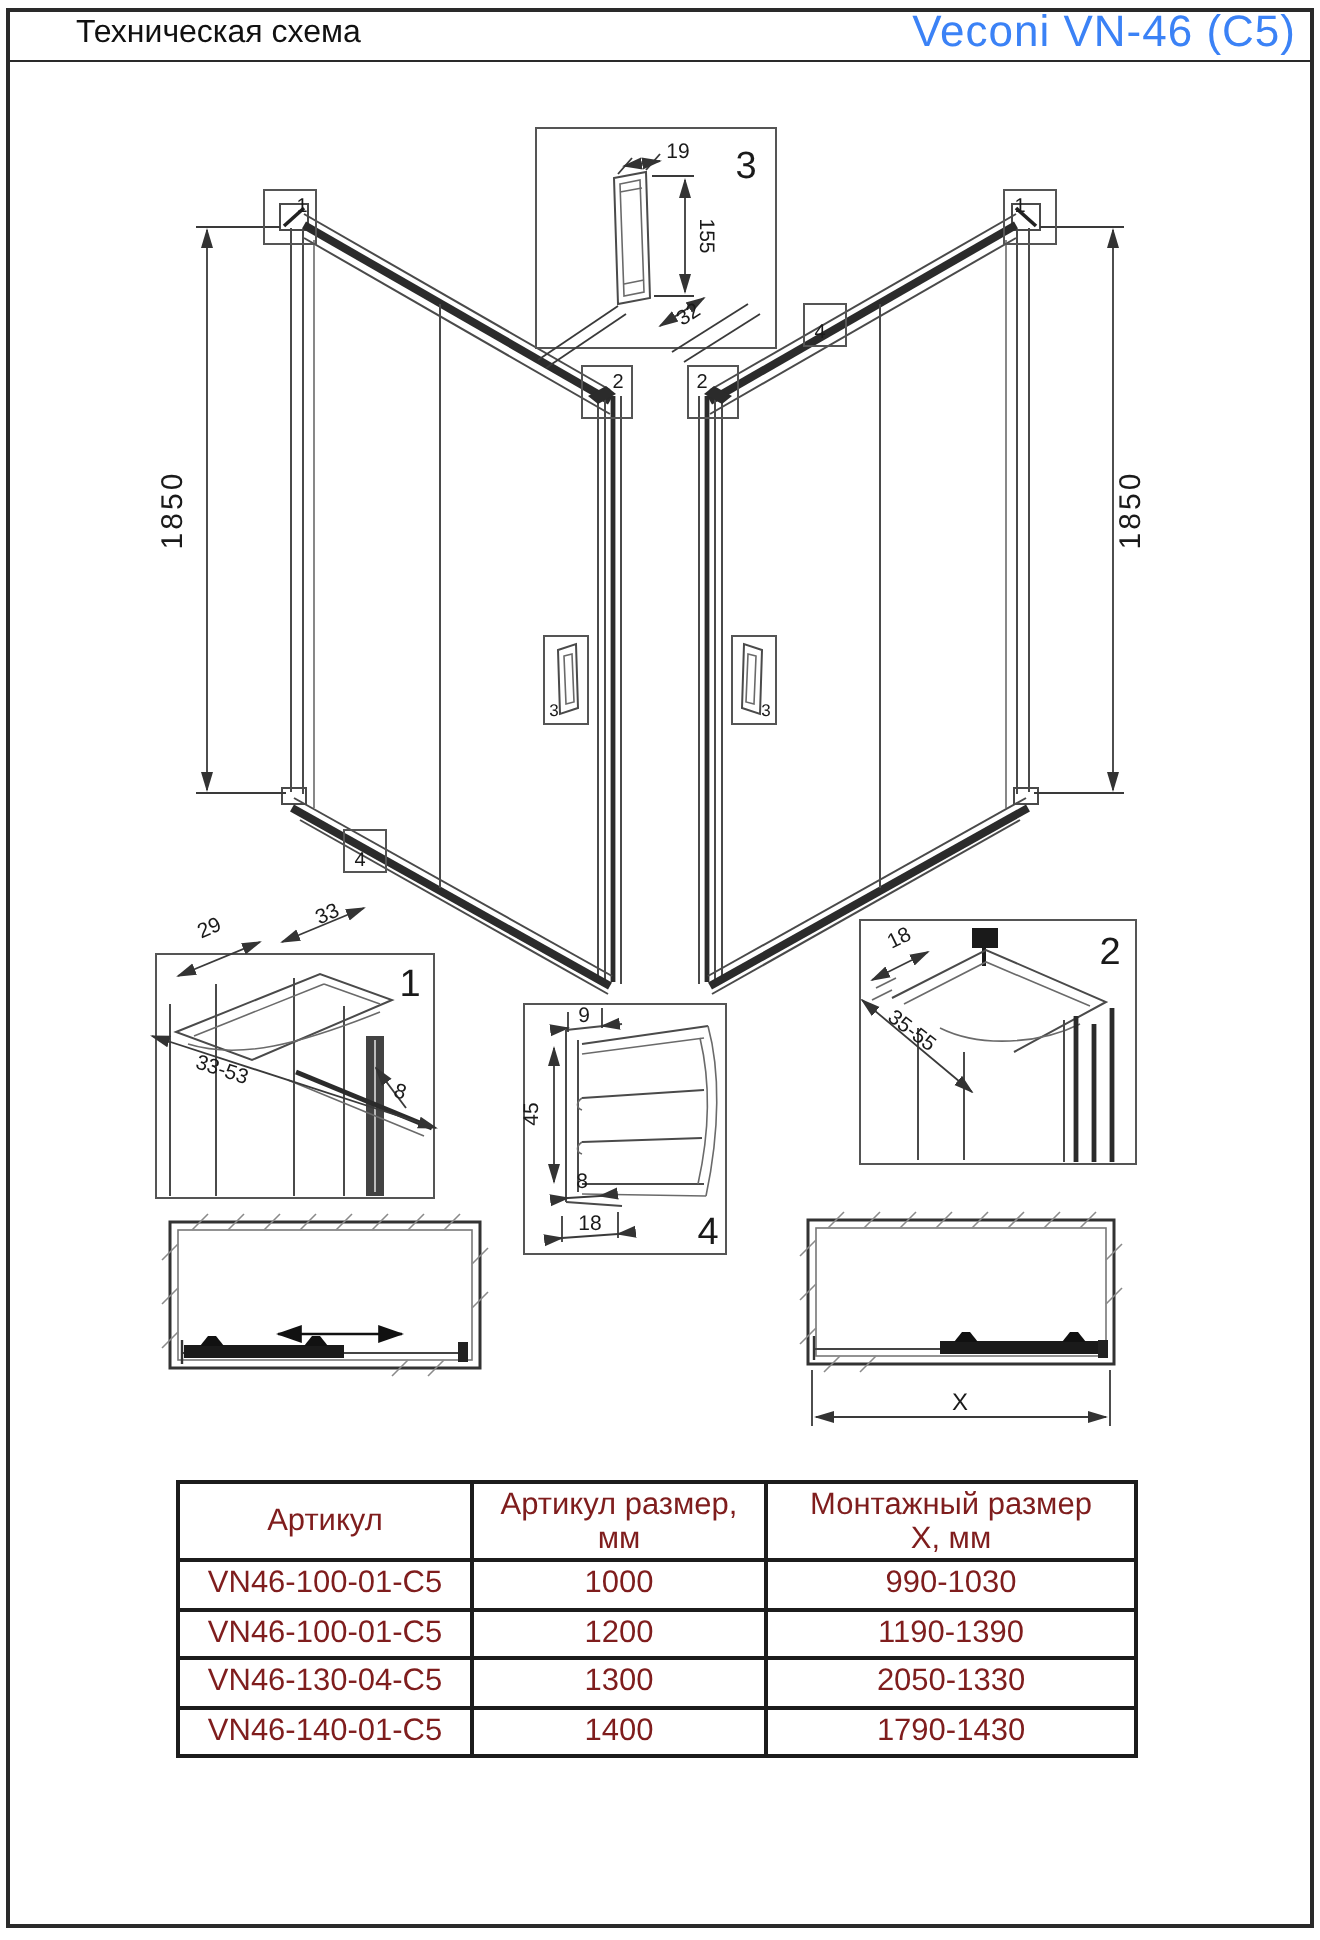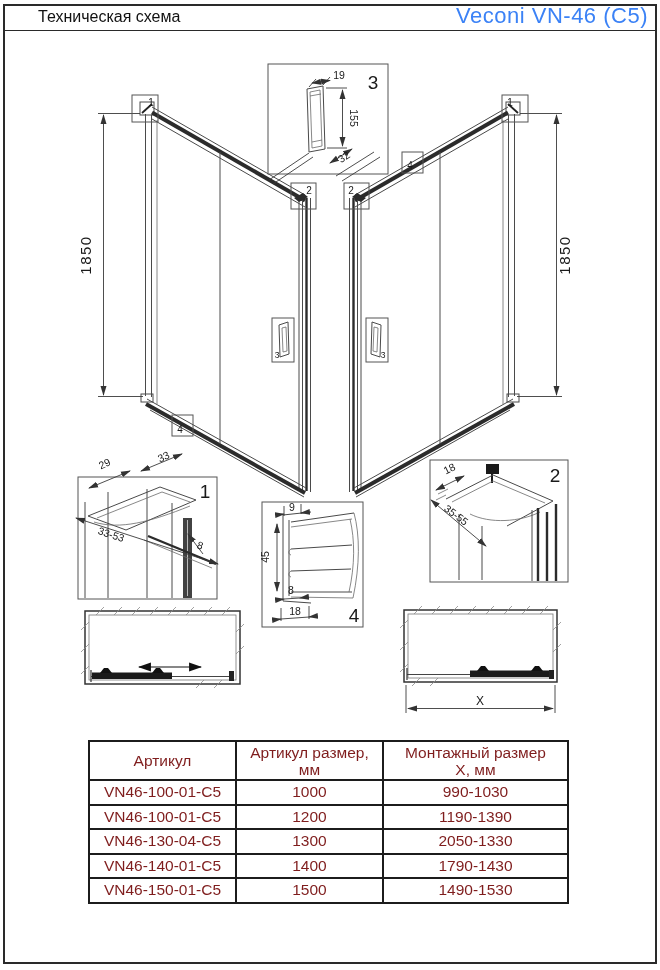--- a/index.html
+++ b/index.html
@@ -325,20 +325,15 @@
       <tr>
         <td>VN46-130-04-C5</td>
         <td>1300</td>
         <td>2050-1330</td>
       </tr>
       <tr>
         <td>VN46-140-01-C5</td>
         <td>1400</td>
         <td>1790-1430</td>
       </tr>
-      <tr>
-        <td>VN46-150-01-C5</td>
-        <td>1500</td>
-        <td>1490-1530</td>
-      </tr>
     </tbody>
   </table>
 </div>
 
 </body></html>

